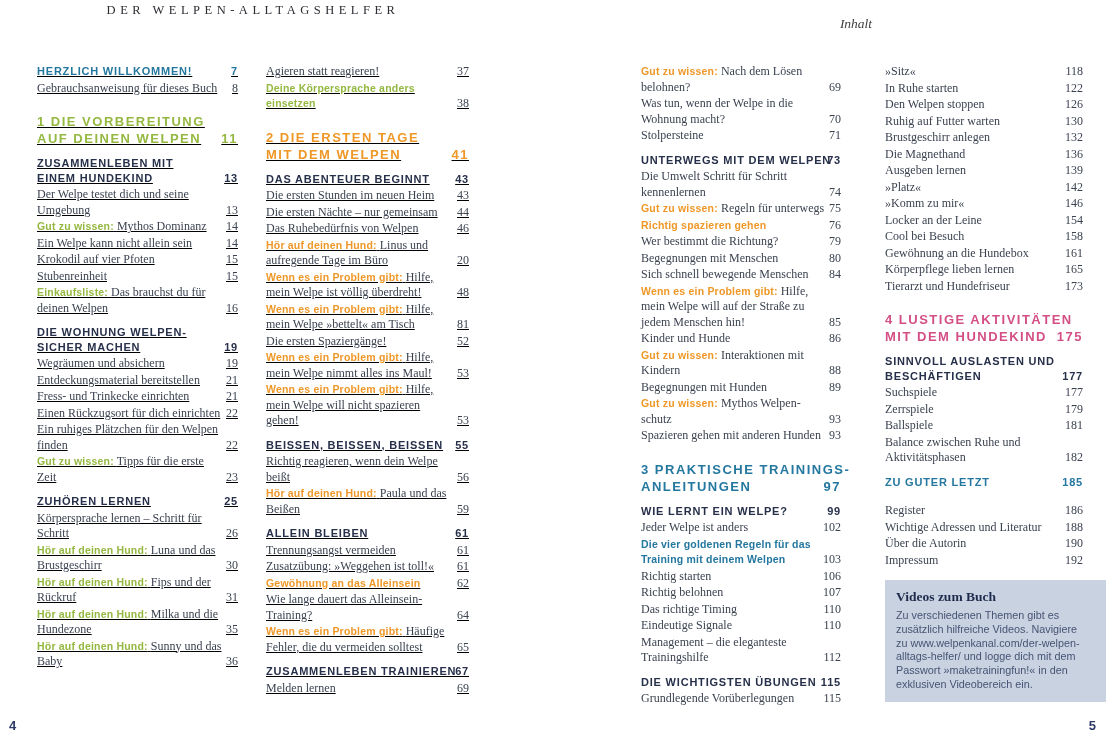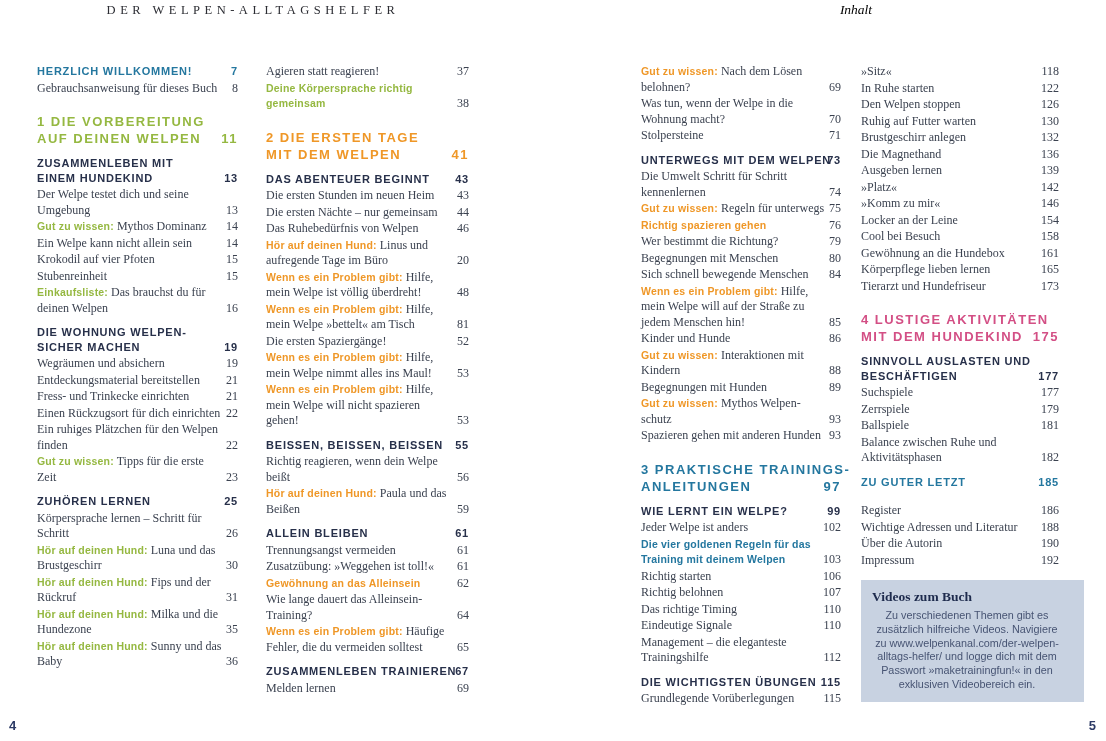--- a/index.html
+++ b/index.html
@@ -13,31 +13,31 @@
   }
   
   .book-title{
     position:absolute;top:3px;left:37px;width:432px;
     text-align:center;
     font-family:"Liberation Serif", serif;
     font-size:12.5px;letter-spacing:4.5px;
     color:#2c2d33;
   }
   .page-label{
-    position:absolute;top:2px;left:641px;width:430px;
+    position:absolute;top:16px;left:641px;width:430px;
     text-align:center;
     font-family:"Liberation Serif", serif;
     font-style:italic;font-size:13.5px;
-    color:#000000;
+    color:#404040;
   }
   
   .pages{position:absolute;top:64px;left:0;display:flex;}
   .page{display:flex;}
-  .page-left{margin-left:37px;width:432px;gap:28px;}
-  .page-right{margin-left:172px;width:430px;gap:20px;}
+  .page-left{margin-left:37px;width:432px;gap:28px;text-decoration:underline;}
+  .page-right{margin-left:172px;width:430px;gap:44px;}
   .col{display:block;}
   .colA{width:203px;}
   .colB{width:203px;}
   .colC{width:200px;}
   .colD{width:198px;}
 
   
   .entry{display:flex;align-items:flex-end;gap:4px;}
   .txt{flex:1 1 auto;min-width:0;}
   .num{text-align:right;white-space:nowrap;}
@@ -94,21 +94,20 @@
   .vb-title{
     font-family:"Liberation Serif", serif;
     font-weight:700;font-size:13.5px;
     color:var(--box_title);
     margin-bottom:4px;
   }
   .vb-text{
     font-family:"Liberation Sans", sans-serif;
     font-size:10.8px;line-height:13.8px;
     color:var(--box_text);
-    text-align:center;
   }
 
   
   .page-num{
     position:absolute;bottom:8px;
     font-family:"Liberation Sans", sans-serif;
     font-weight:700;font-size:13px;
     color:var(--page_num);
   }
   .page-num.left{left:9px;}
@@ -219,21 +218,21 @@
             <span class="txt"><span class="prefix">Hör auf deinen Hund:</span> <span>Sunny und das Baby</span></span>
             <span class="num">36</span>
           </div>
         </div>
       <div class="col colB" data-col="1">
           <div class="entry item">
             <span class="txt">Agieren statt reagieren!</span>
             <span class="num">37</span>
           </div>
           <div class="entry item c-green colored">
-            <span class="txt">Deine Körpersprache richtig gemeinsam</span>
+            <span class="txt">Deine Körpersprache anders einsetzen</span>
             <span class="num">38</span>
           </div>
           <div class="entry part c-orange">
             <span class="txt">2 DIE ERSTEN TAGE
 MIT DEM WELPEN</span>
             <span class="num">41</span>
           </div>
           <div class="entry section">
             <span class="txt">DAS ABENTEUER BEGINNT</span>
             <span class="num">43</span>

